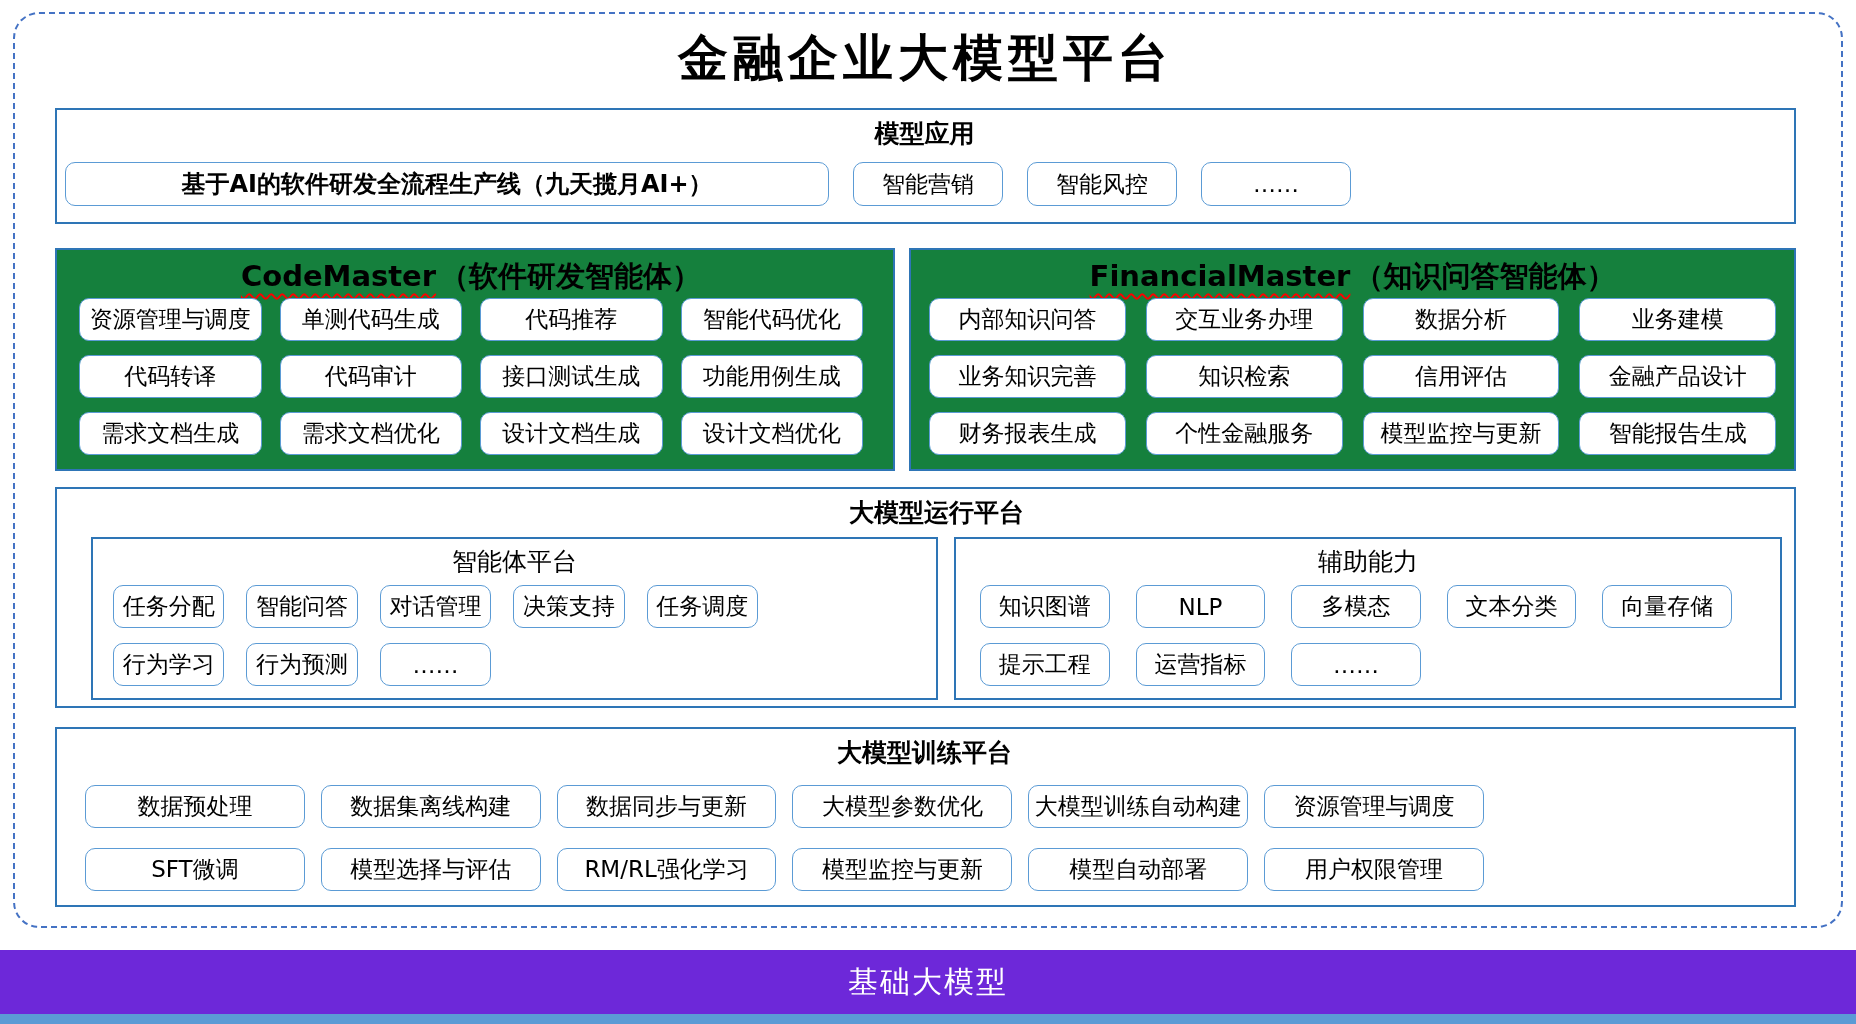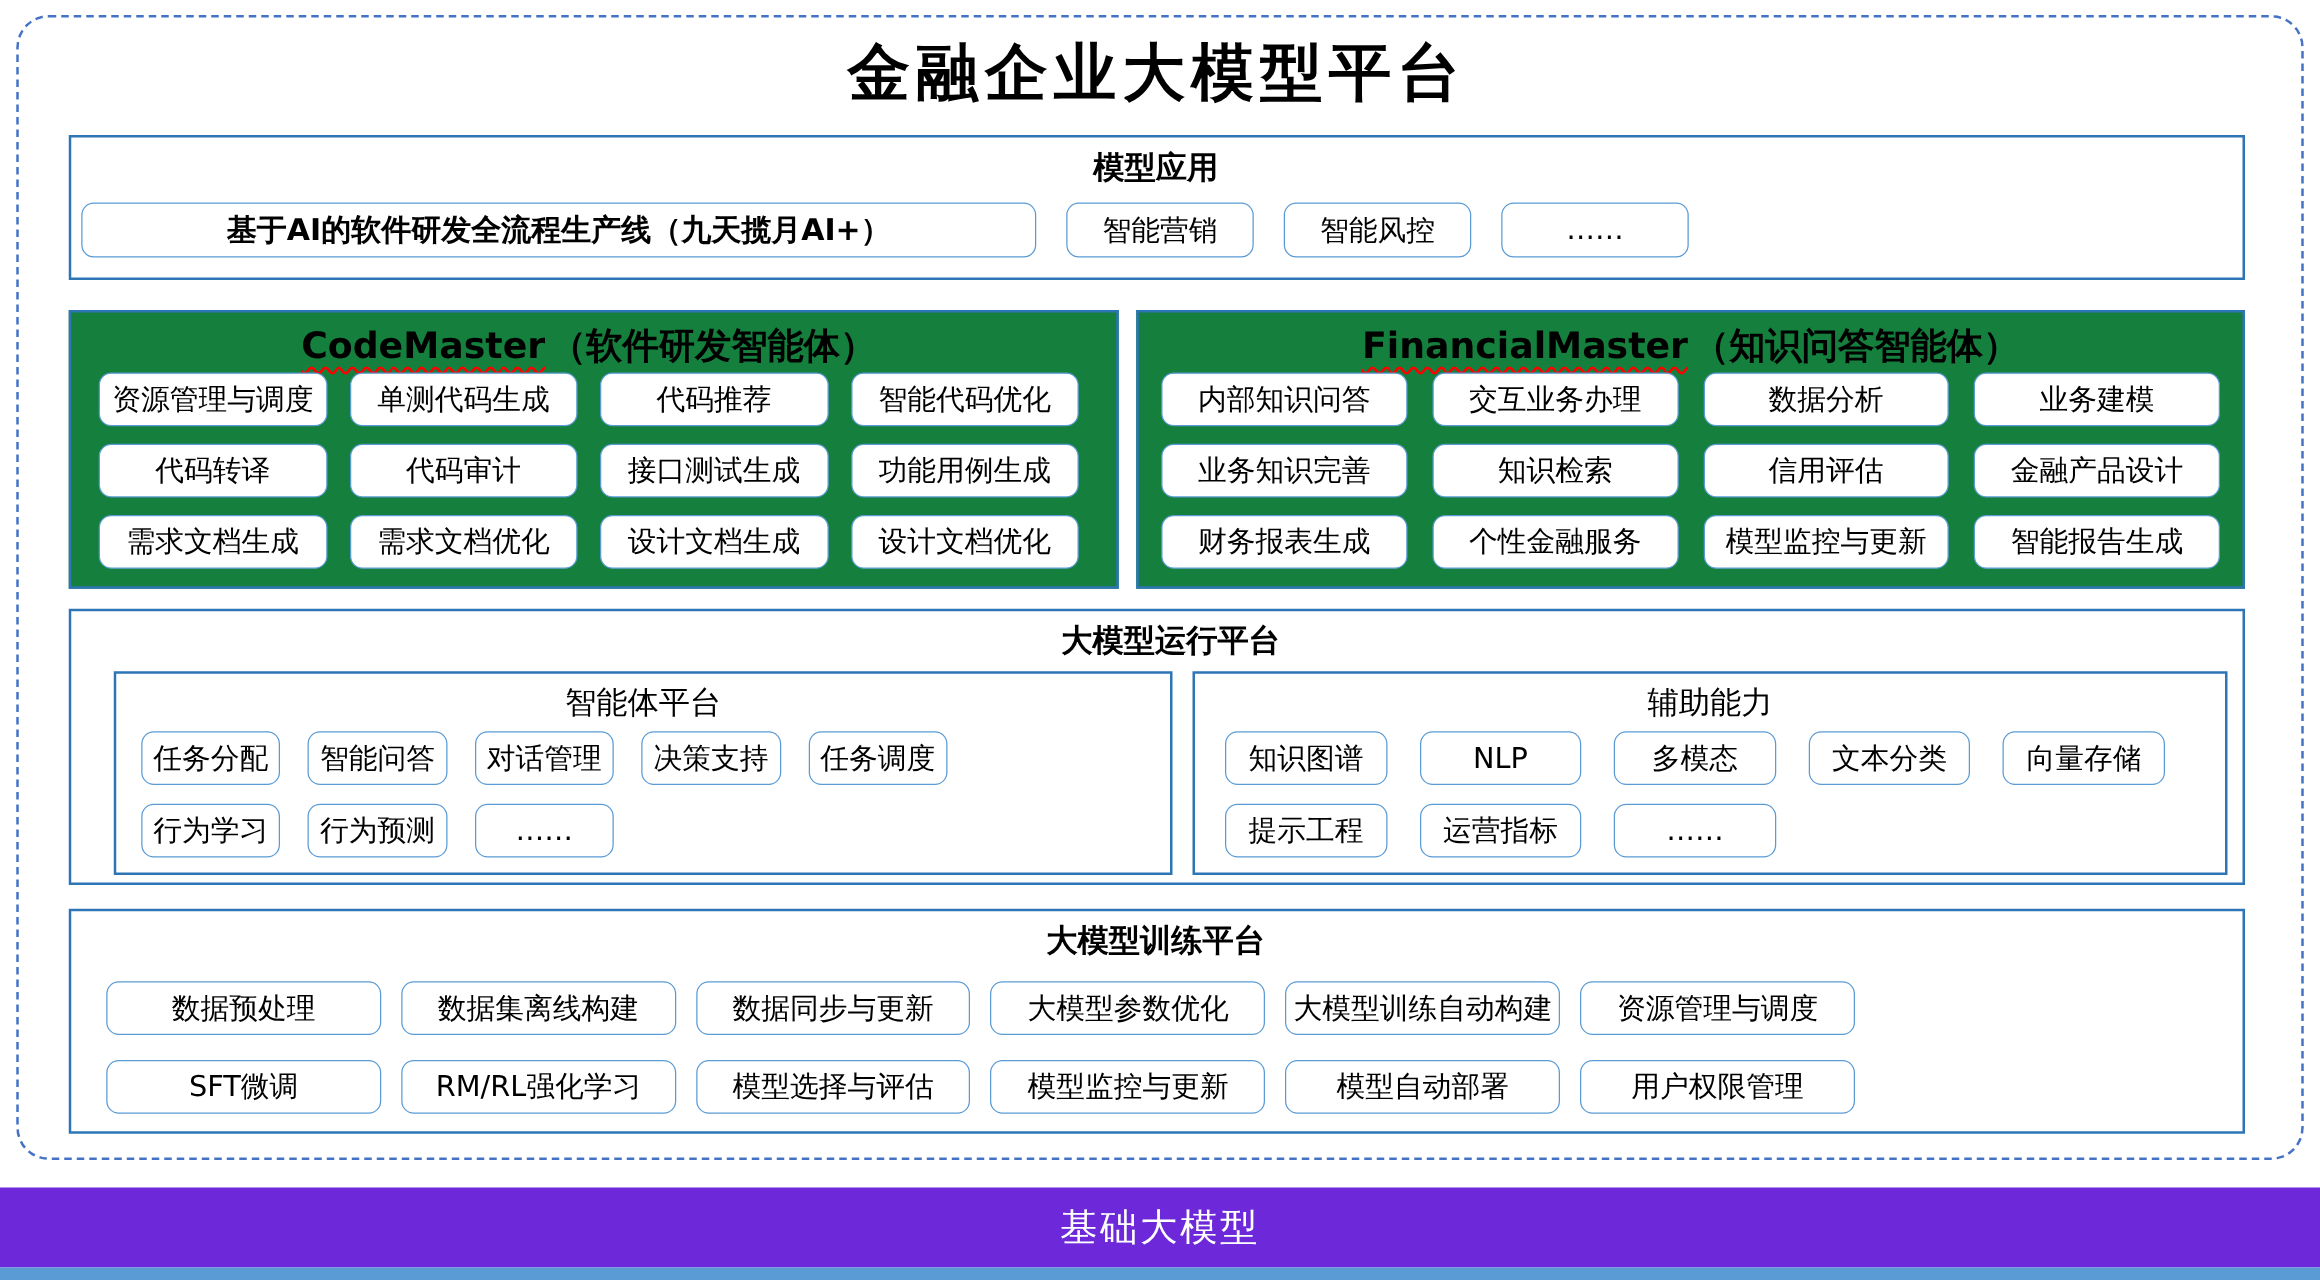--- a/index.html
+++ b/index.html
@@ -193,22 +193,22 @@
   <div class="sec sec-training">
     <div class="sec-header">大模型训练平台</div>
     <div class="training-grid">
       <div class="box">数据预处理</div>
       <div class="box">数据集离线构建</div>
       <div class="box">数据同步与更新</div>
       <div class="box">大模型参数优化</div>
       <div class="box">大模型训练自动构建</div>
       <div class="box">资源管理与调度</div>
       <div class="box">SFT微调</div>
+      <div class="box">模型选择与评估</div>
       <div class="box">RM/RL强化学习</div>
-      <div class="box">模型选择与评估</div>
       <div class="box">模型监控与更新</div>
       <div class="box">模型自动部署</div>
       <div class="box">用户权限管理</div>
     </div>
   </div>
 
 </div>
 
 <div class="foundation">
   <span>基础大模型</span>

